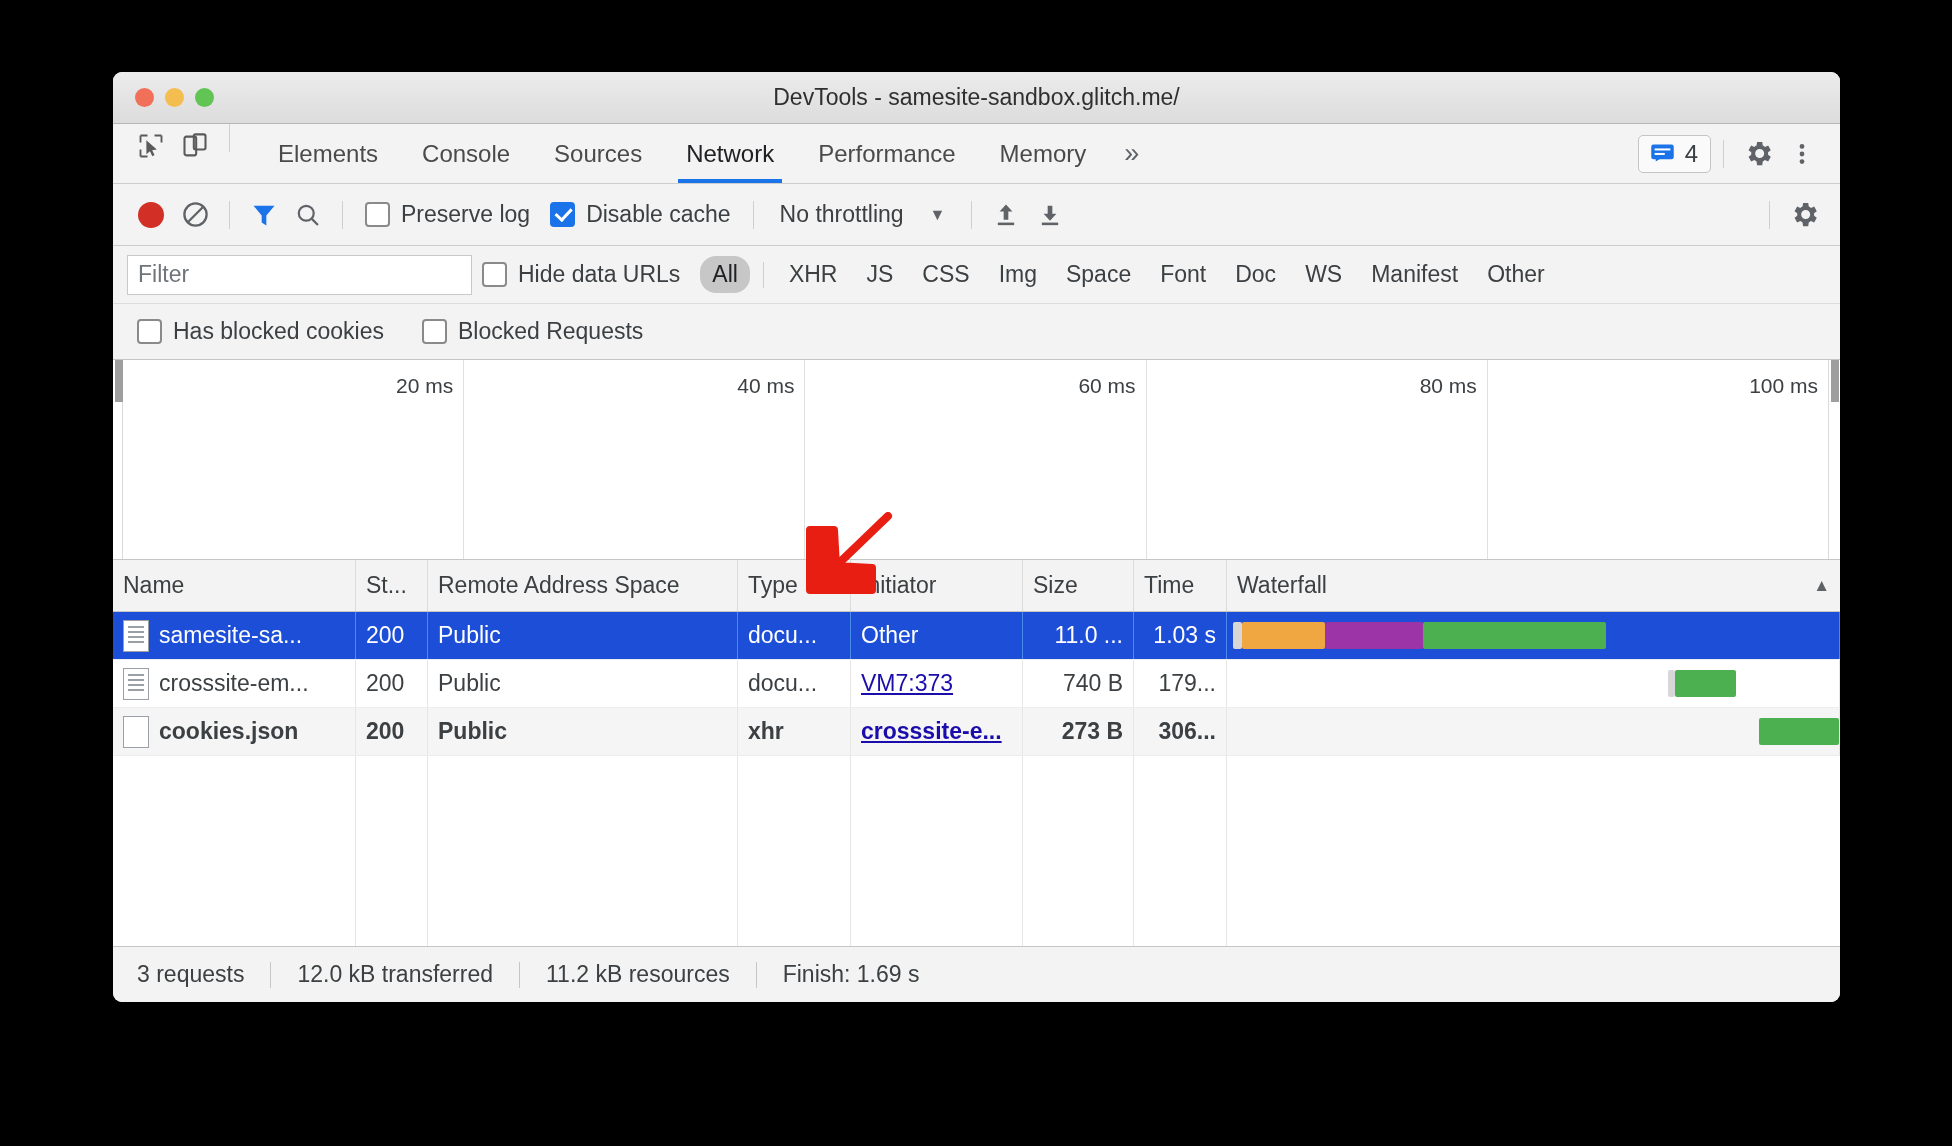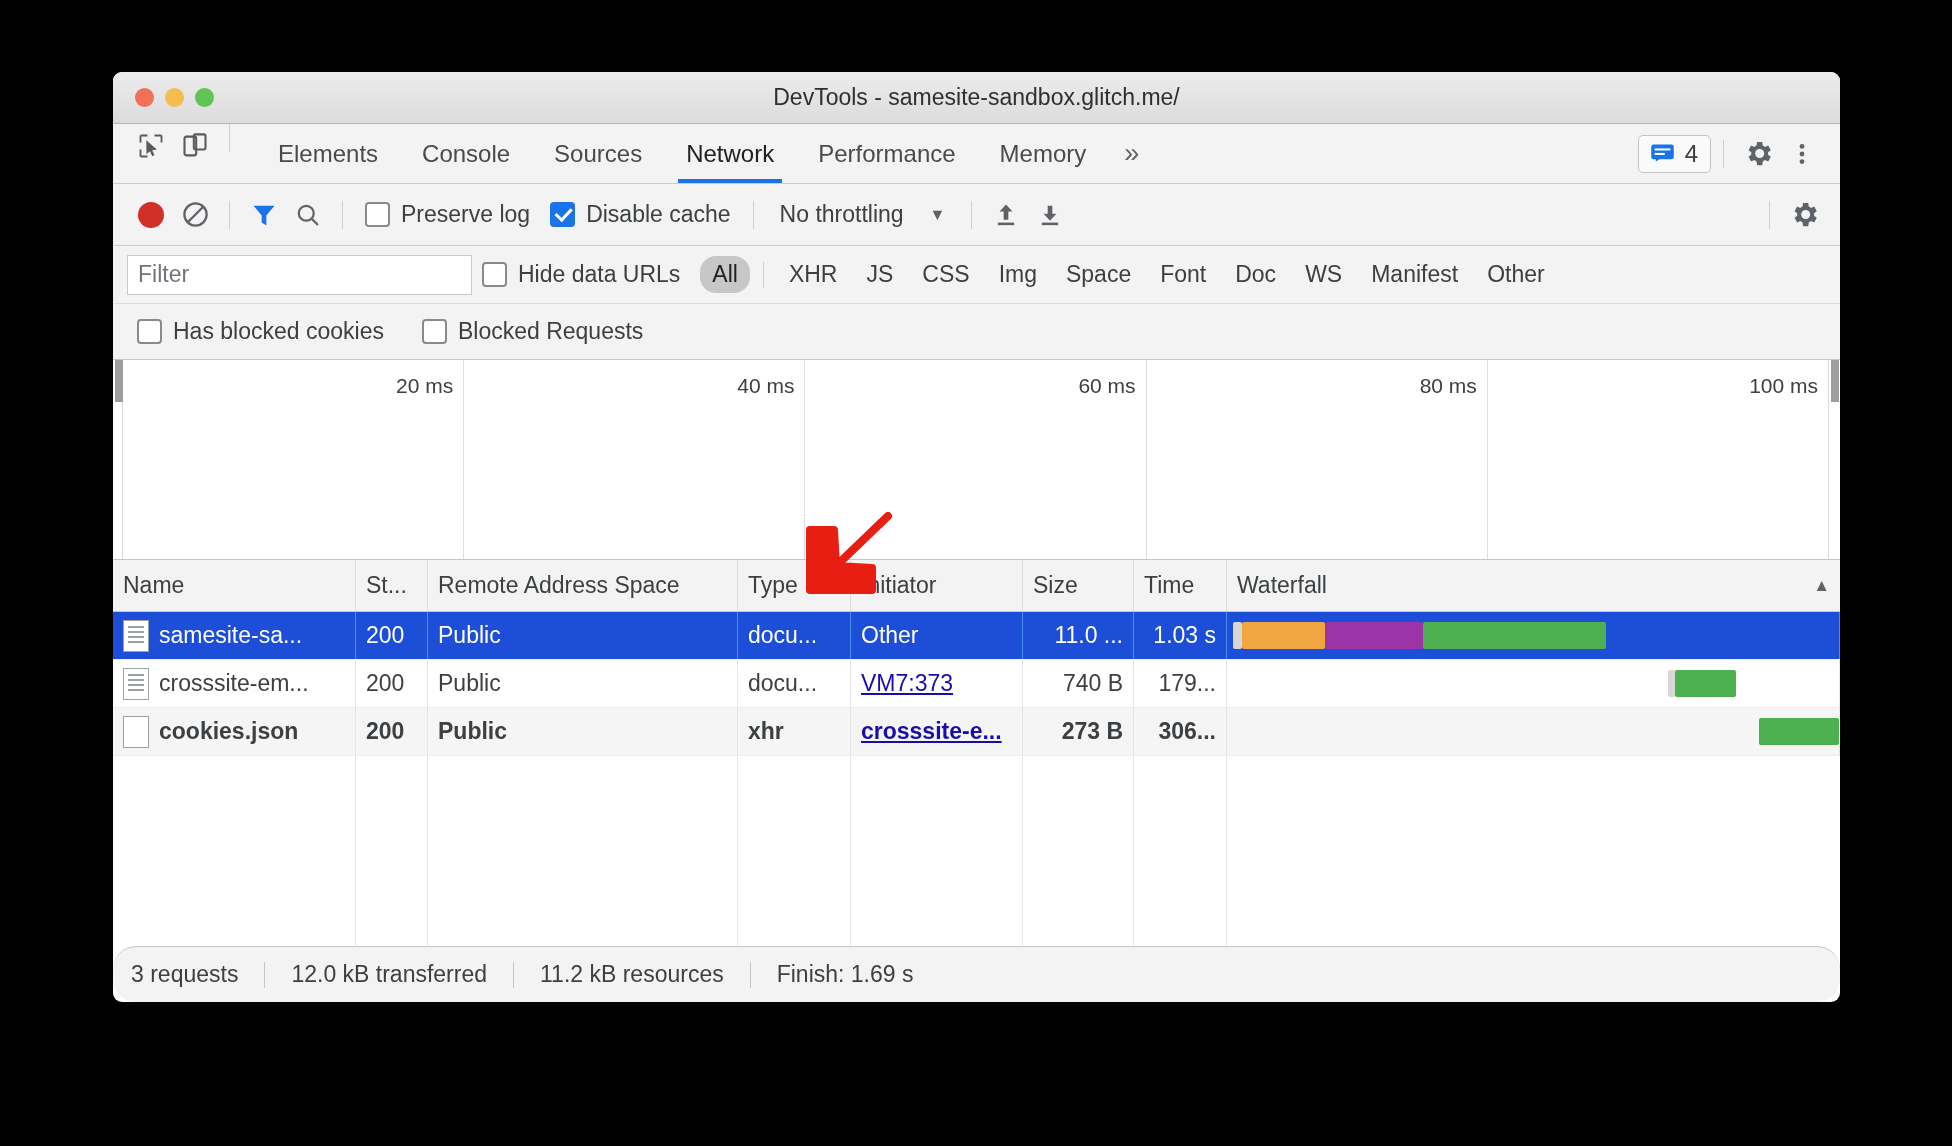--- a/index.html
+++ b/index.html
@@ -220,23 +220,22 @@
   .wf-request { background: #9c34a8; }
   .wf-download { background: #4caf50; }
   #table-filler { flex: 1; background: #fff; border-top: none; display: flex; }
   .filler-cell { border-right: 1px solid #e6e6e6; flex: 0 0 auto; }
 
   
   #statusbar {
     height: 56px; background: #f3f3f3;
     border-top: 1px solid #c6c6c6;
     display: flex; align-items: center;
-    padding-left: 18px; gap: 4px;
-    flex: 0 0 auto;
-    border-radius: 23px;
+    padding-left: 24px; gap: 4px;
+    flex: 0 0 auto;
   }
   .status-item { font-size: 23px; color: #3c4043; padding: 0 22px; white-space: nowrap; }
   .status-sep { width: 1px; height: 26px; background: #c6c6c6; }
 
   
   #arrow { position: absolute; left: 800px; top: 512px; pointer-events: none; }
 </style>
 </head>
 <body>
 

